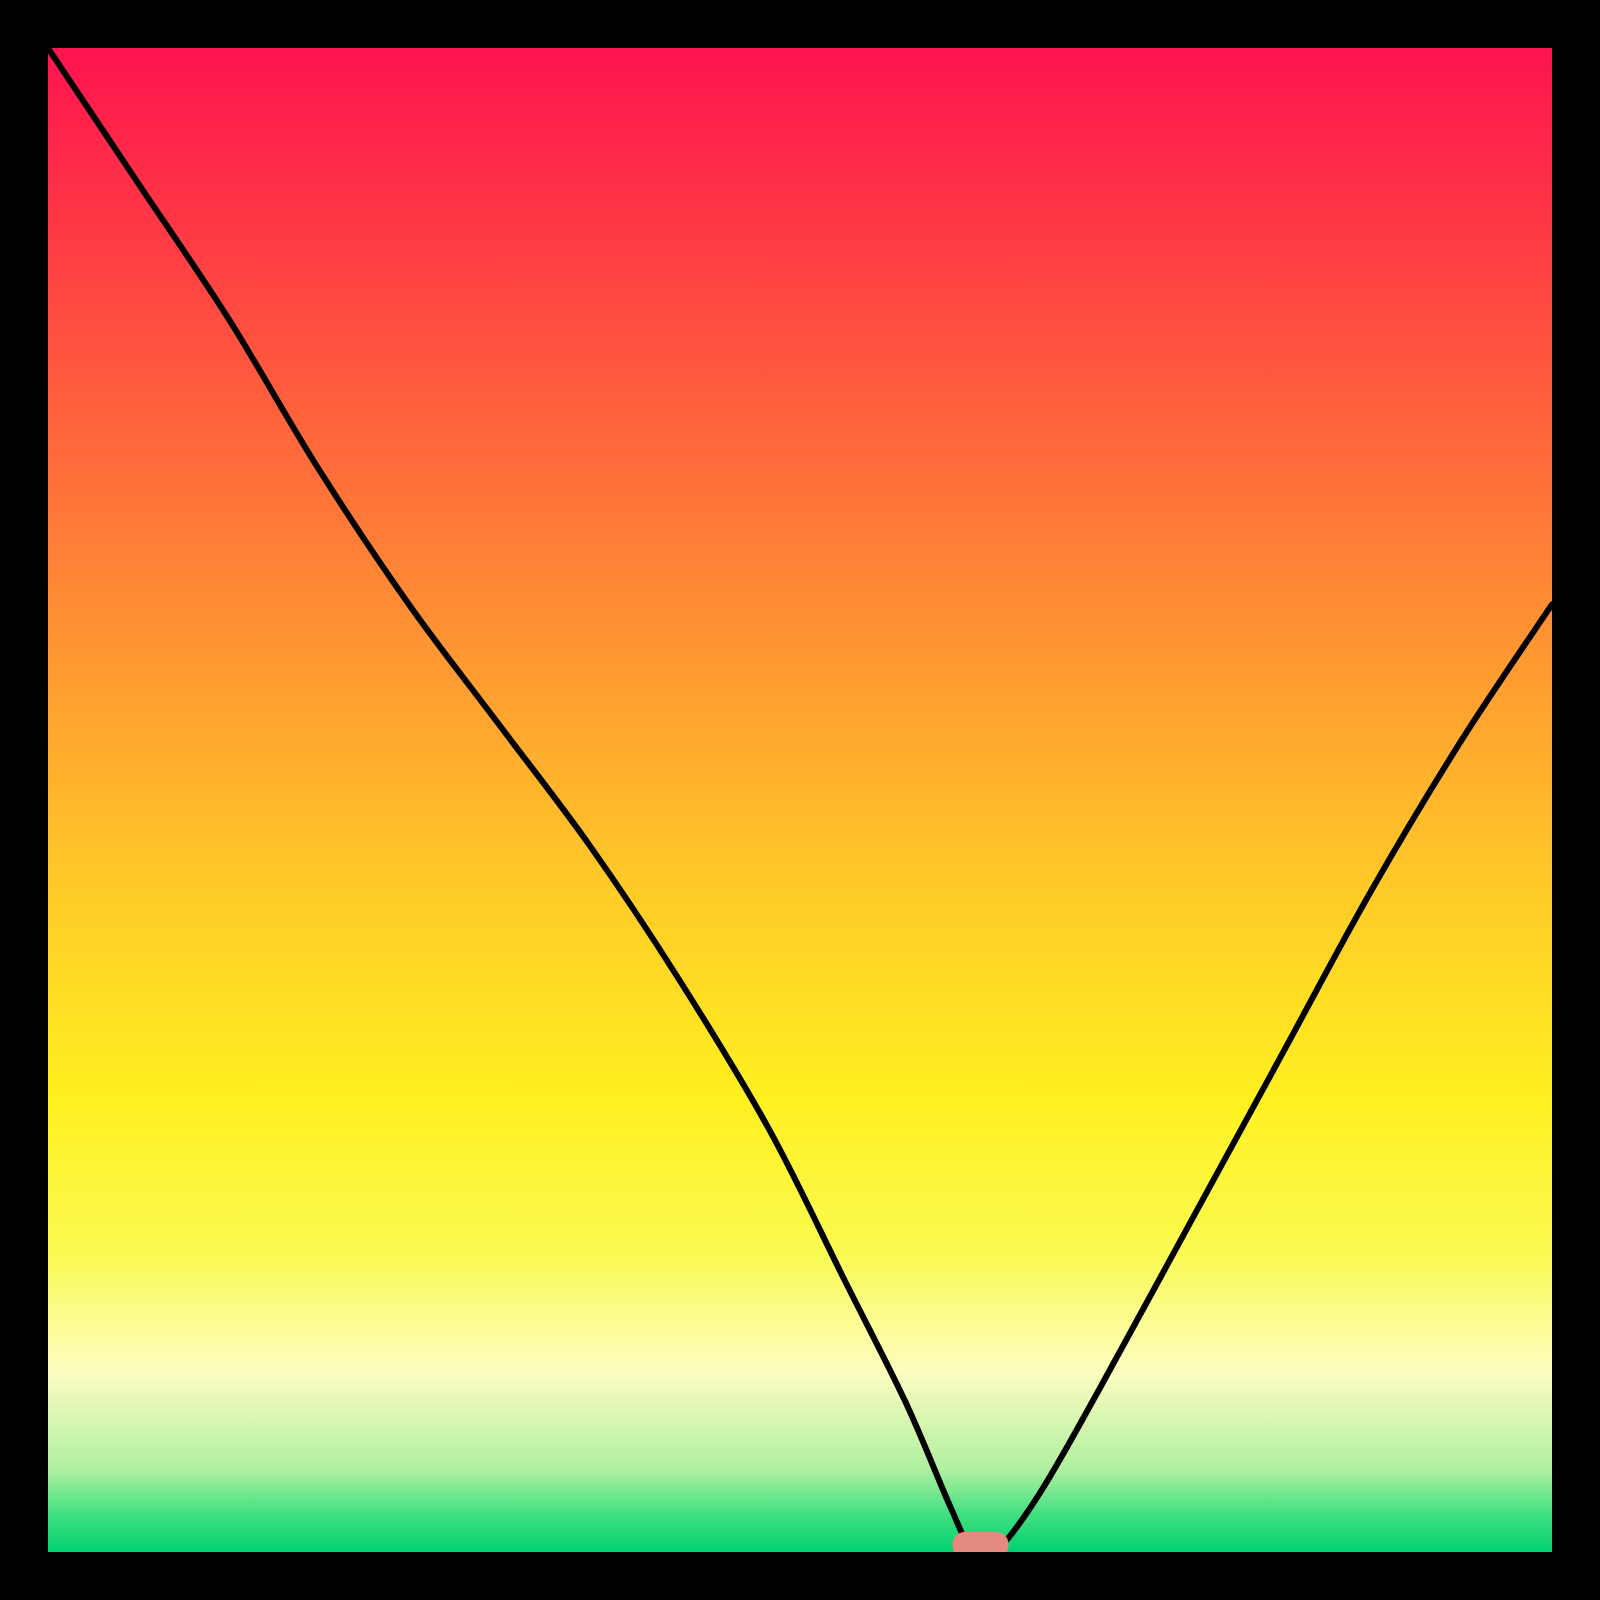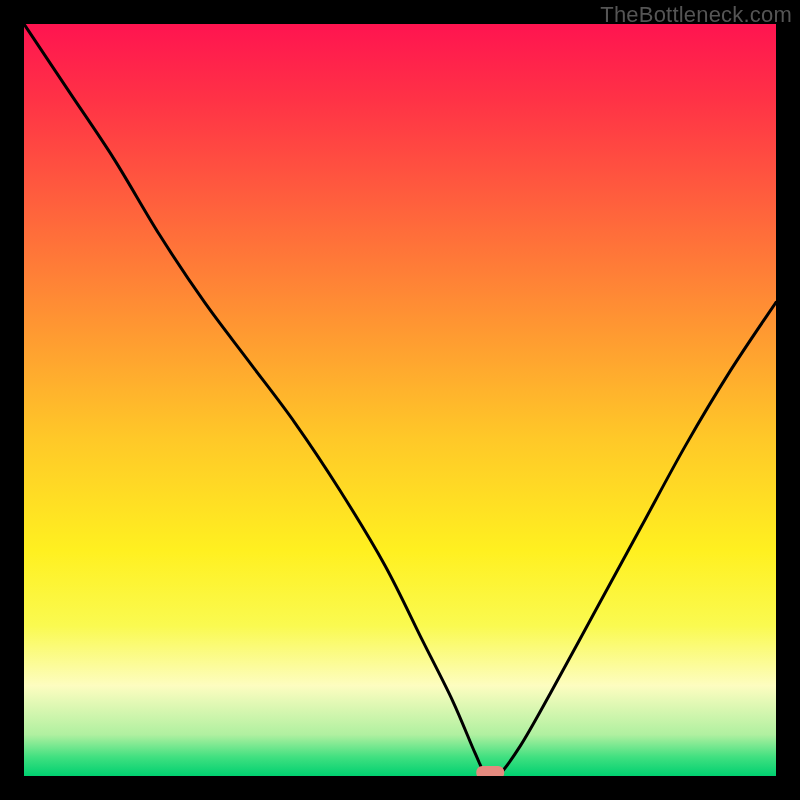--- a/index.html
+++ b/index.html
@@ -37,21 +37,20 @@
     z-index: 5;
     letter-spacing: 0.2px;
   }
   svg { display: block; }
 </style>
 </head>
 <body>
 
 <div class="frame">
 
-  <div class="watermark">TheBottleneck.com</div>
 
   <div class="plot">
     <svg id="chart-svg" width="752" height="752" viewBox="0 0 752 752">
       <defs>
         <linearGradient id="bg-grad" x1="0" y1="0" x2="0" y2="1">
             <stop offset="0%" stop-color="#ff1450"></stop>
             <stop offset="10%" stop-color="#ff3246"></stop>
             <stop offset="25%" stop-color="#ff643c"></stop>
             <stop offset="40%" stop-color="#ff9632"></stop>
             <stop offset="55.00000000000001%" stop-color="#ffc828"></stop>

